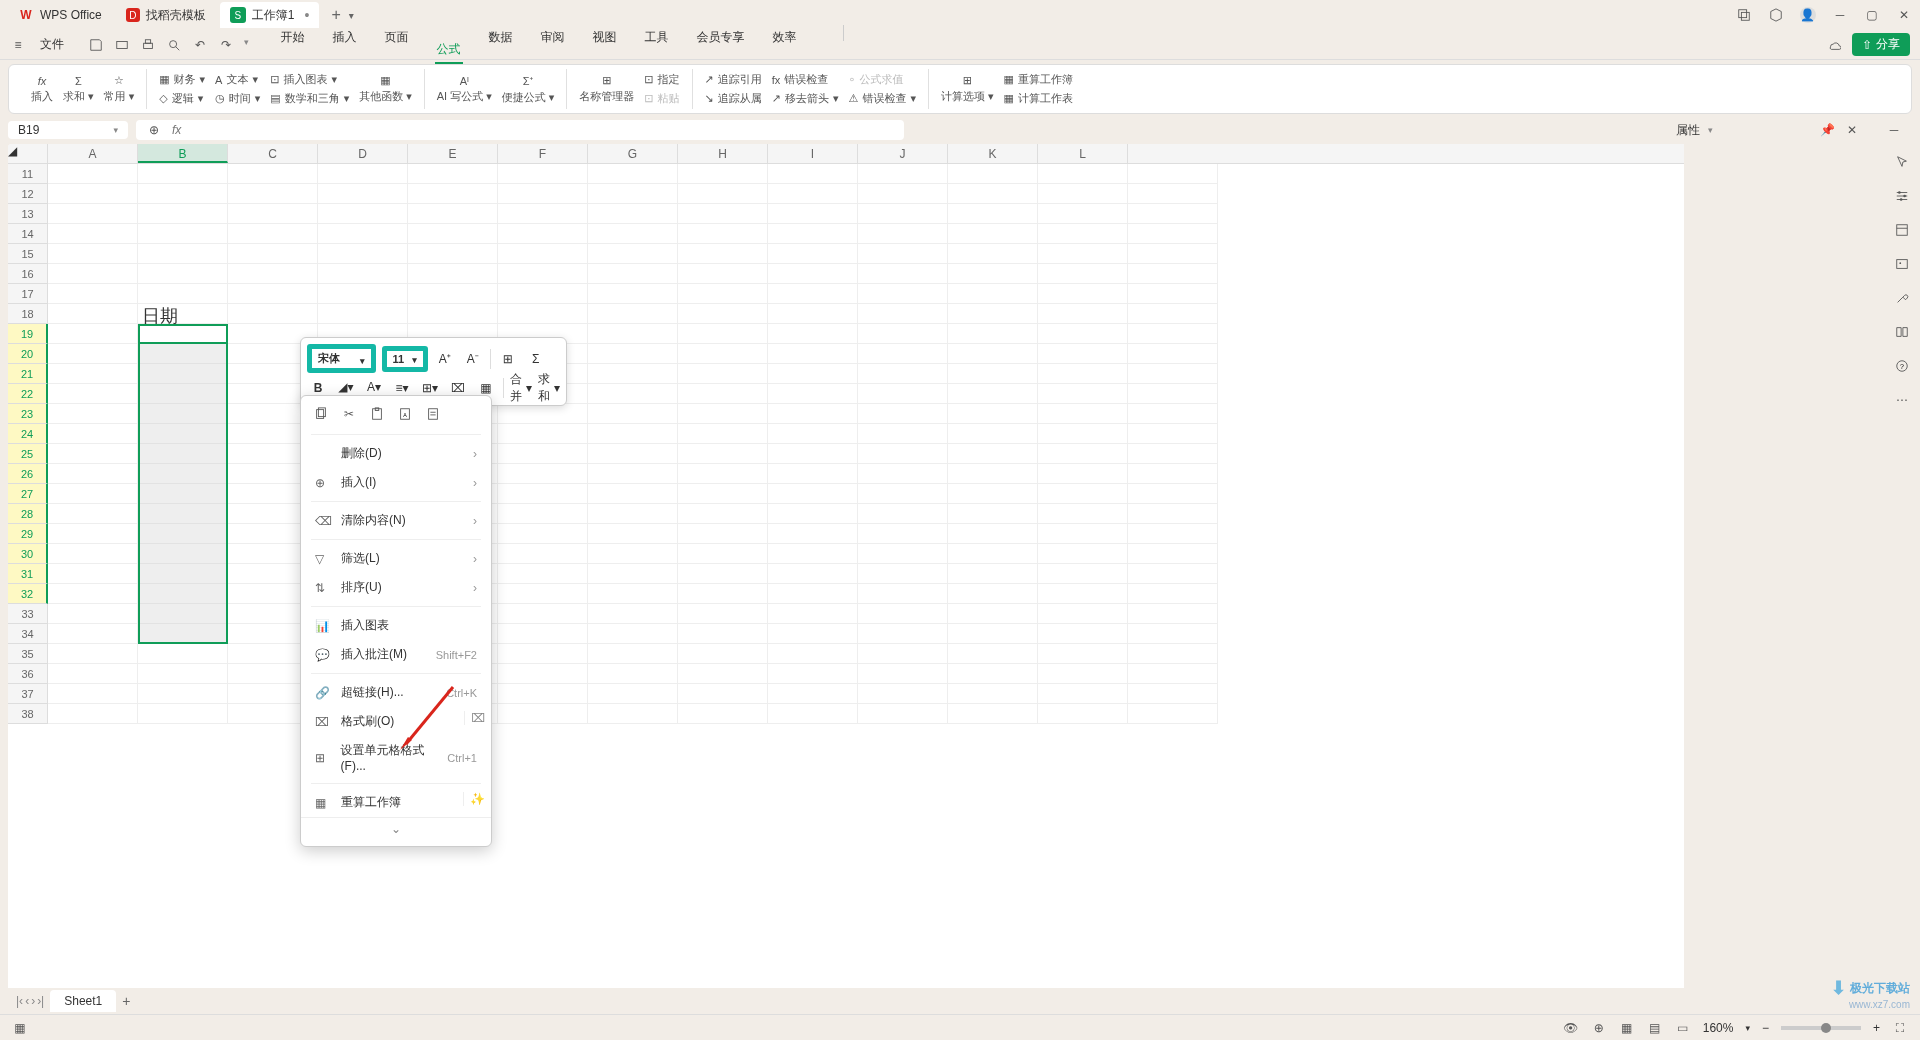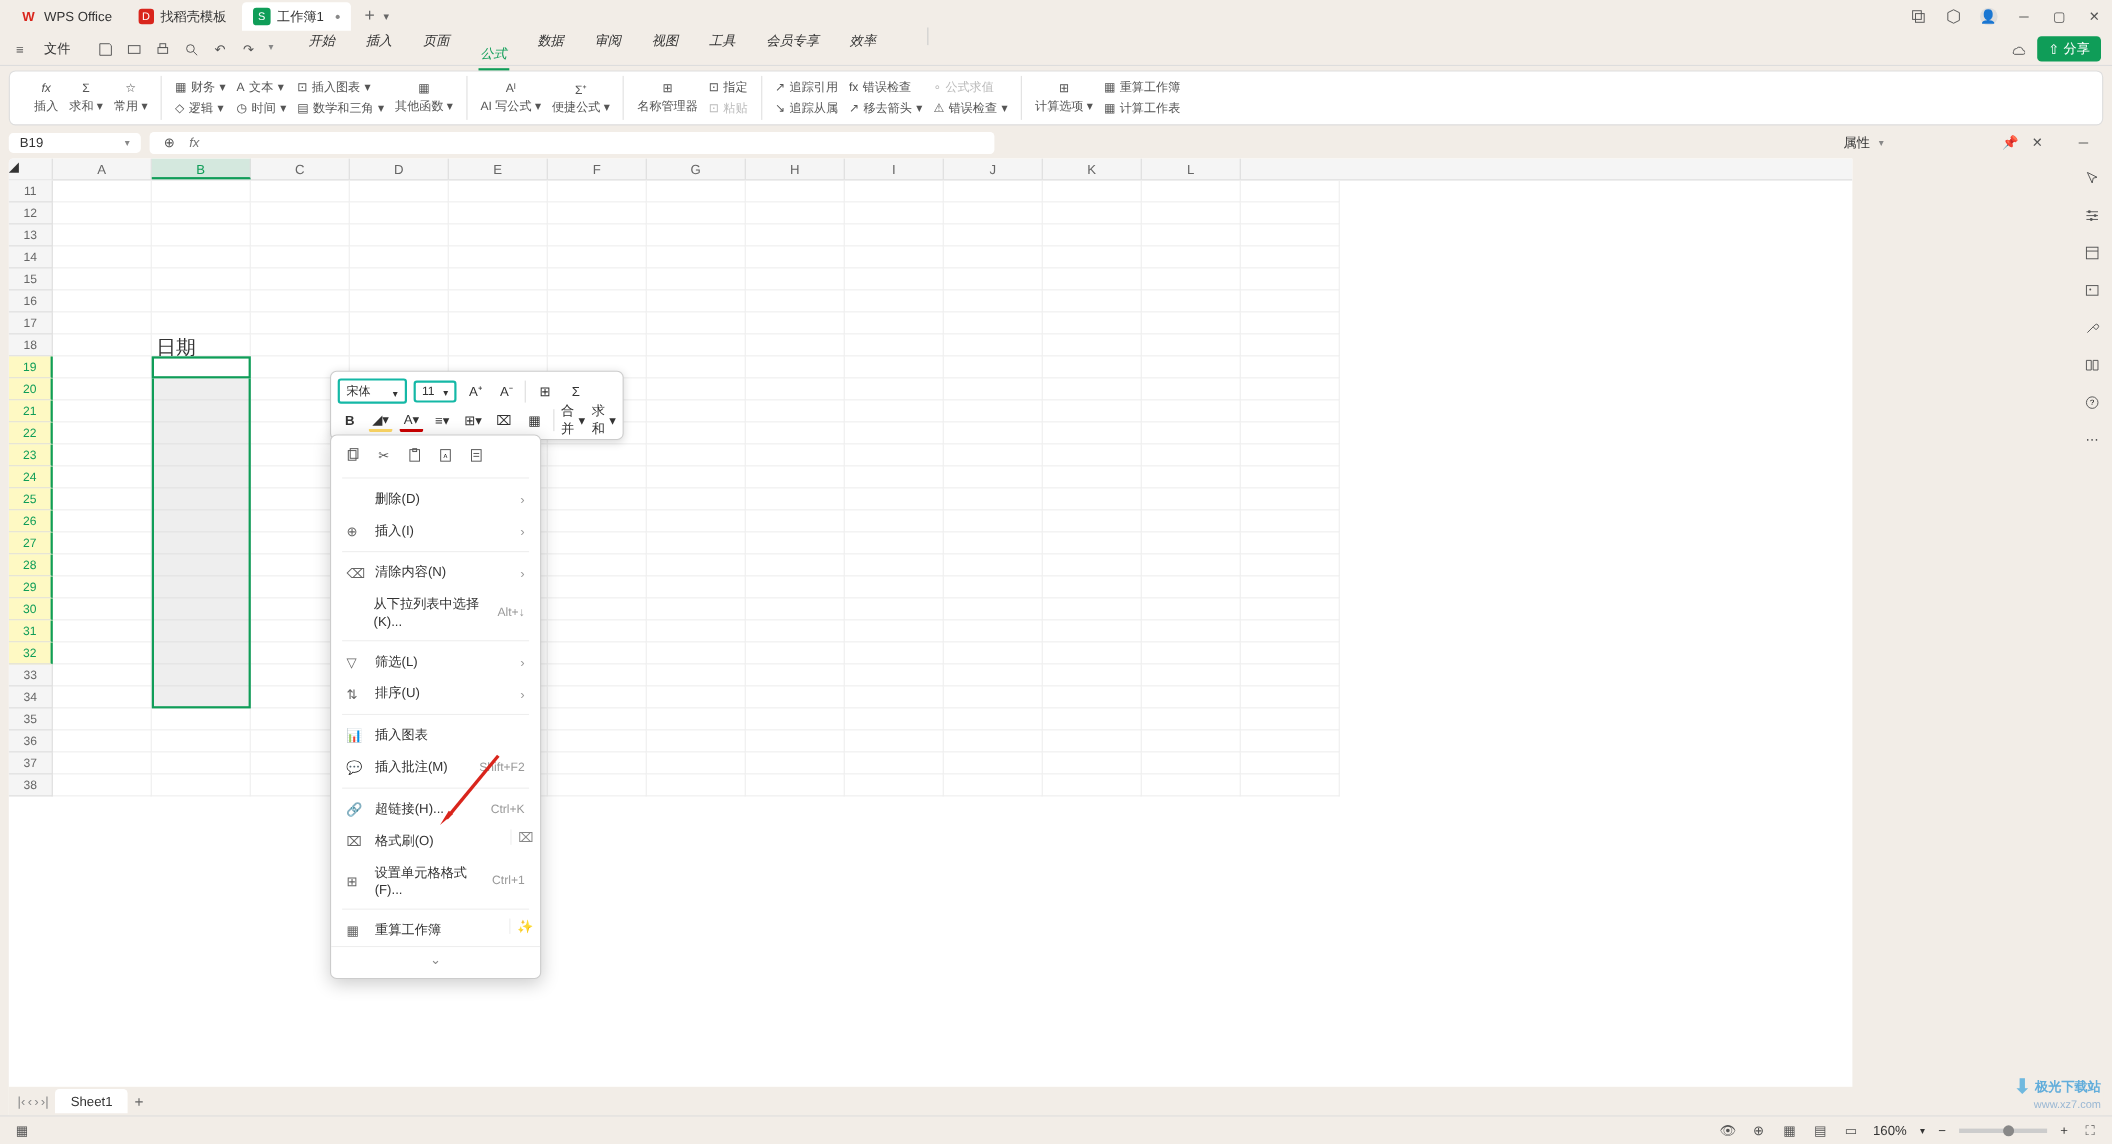--- a/index.html
+++ b/index.html
@@ -16,21 +16,21 @@
 .sheet-icon { background: #0f9d58; color: #fff; border-radius: 3px; font-size: 10px; padding: 1px 3px; }
 .tab-add { margin-left: 8px; color: #666; font-size: 16px; }
 .titlebar-right { margin-left: auto; display: flex; align-items: center; gap: 16px; }
 
 
 .menubar { height: 30px; display: flex; align-items: center; padding: 0 10px; background: #f2ede7; border-bottom: 1px solid #ddd; }
 .menu-left { display: flex; align-items: center; gap: 6px; }
 .menu-file { padding: 2px 8px; }
 .menu-icons { display: flex; gap: 10px; margin-left: 10px; }
 .menu-tabs { display: flex; margin-left: 30px; gap: 24px; }
-.menu-tab { padding: 4px 2px; color: #333; cursor: pointer; font-style: italic; }
+.menu-tab { padding: 4px 2px; color: #333; cursor: pointer; }
 .menu-tab.active { color: #0f9d58; border-bottom: 2px solid #0f9d58; margin-top: 12px; }
 .menu-right { margin-left: auto; display: flex; align-items: center; gap: 10px; }
 .share-btn { background: #0f9d58; color: #fff; padding: 3px 10px; border-radius: 4px; display: flex; align-items: center; gap: 4px; }
 
 
 .ribbon { height: 50px; background: #fff; border: 1px solid #ddd; border-radius: 6px; margin: 4px 8px; display: flex; align-items: center; padding: 0 10px; }
 .ribbon-group { display: flex; align-items: center; gap: 10px; padding: 0 12px; border-right: 1px solid #e0e0e0; height: 40px; }
 .ribbon-group:last-child { border-right: none; }
 .ribbon-item { display: flex; flex-direction: column; align-items: center; font-size: 11px; color: #555; gap: 2px; }
 .ribbon-item-h { display: flex; align-items: center; font-size: 11px; color: #555; gap: 4px; }
@@ -61,21 +61,21 @@
 .selection { position: absolute; left: 90px; top: 160px; width: 90px; height: 320px; border: 2px solid #0f9d58; background: rgba(200,200,200,0.3); }
 .active-cell { position: absolute; left: 90px; top: 160px; width: 90px; height: 20px; background: #fff; border: 2px solid #0f9d58; }
 
 
 .right-panel { width: 200px; background: #f2ede7; padding: 8px 12px; display: flex; align-items: flex-start; justify-content: space-between; }
 .right-icons { width: 36px; background: #f2ede7; display: flex; flex-direction: column; align-items: center; gap: 18px; padding-top: 10px; }
 
 
 .mini-toolbar { position: absolute; left: 300px; top: 337px; background: #fff; border: 1px solid #ccc; border-radius: 6px; box-shadow: 0 2px 8px rgba(0,0,0,0.15); padding: 6px; display: flex; flex-direction: column; gap: 4px; z-index: 100; }
 .mini-row { display: flex; align-items: center; gap: 6px; }
-.mini-sel { border: 2px solid #14b8a6; padding: 2px 6px; border-radius: 3px; font-size: 11px; display: flex; align-items: flex-end; gap: 20px; }
+.mini-sel { border: 5px solid #14b8a6; padding: 2px 6px; border-radius: 3px; font-size: 11px; display: flex; align-items: flex-end; gap: 20px; font-weight: bold; }
 .mini-btn { width: 22px; height: 22px; display: inline-flex; align-items: center; justify-content: center; border-radius: 3px; }
 .mini-divider { width: 1px; height: 20px; background: #ddd; }
 
 
 .context-menu { position: absolute; left: 300px; top: 395px; width: 192px; background: #fff; border: 1px solid #ccc; border-radius: 6px; box-shadow: 0 4px 16px rgba(0,0,0,0.2); padding: 6px 0; z-index: 101; }
 .ctx-iconrow { display: flex; gap: 12px; padding: 4px 12px 8px; }
 .ctx-item { display: flex; align-items: center; padding: 6px 14px; font-size: 12px; color: #333; position: relative; }
 .ctx-icon { width: 18px; margin-right: 8px; color: #666; }
 .ctx-shortcut { margin-left: auto; color: #999; font-size: 11px; }
 .ctx-arrow { margin-left: auto; color: #999; }
@@ -897,25 +897,20 @@
       <span class="ctx-icon">⊕</span>
       <span>插入(I)</span>
       <span class="ctx-arrow">›</span>
     </div>
   <div class="ctx-sep"></div>
   <div class="ctx-item">
       <span class="ctx-icon">⌫</span>
       <span>清除内容(N)</span>
       <span class="ctx-arrow">›</span>
     </div>
-  <div class="ctx-item">
-      <span class="ctx-icon"></span>
-      <span>从下拉列表中选择(K)...</span>
-      <span class="ctx-shortcut">Alt+↓</span>
-    </div>
   <div class="ctx-sep"></div>
   <div class="ctx-item">
       <span class="ctx-icon">▽</span>
       <span>筛选(L)</span>
       <span class="ctx-arrow">›</span>
     </div>
   <div class="ctx-item">
       <span class="ctx-icon">⇅</span>
       <span>排序(U)</span>
       <span class="ctx-arrow">›</span>

